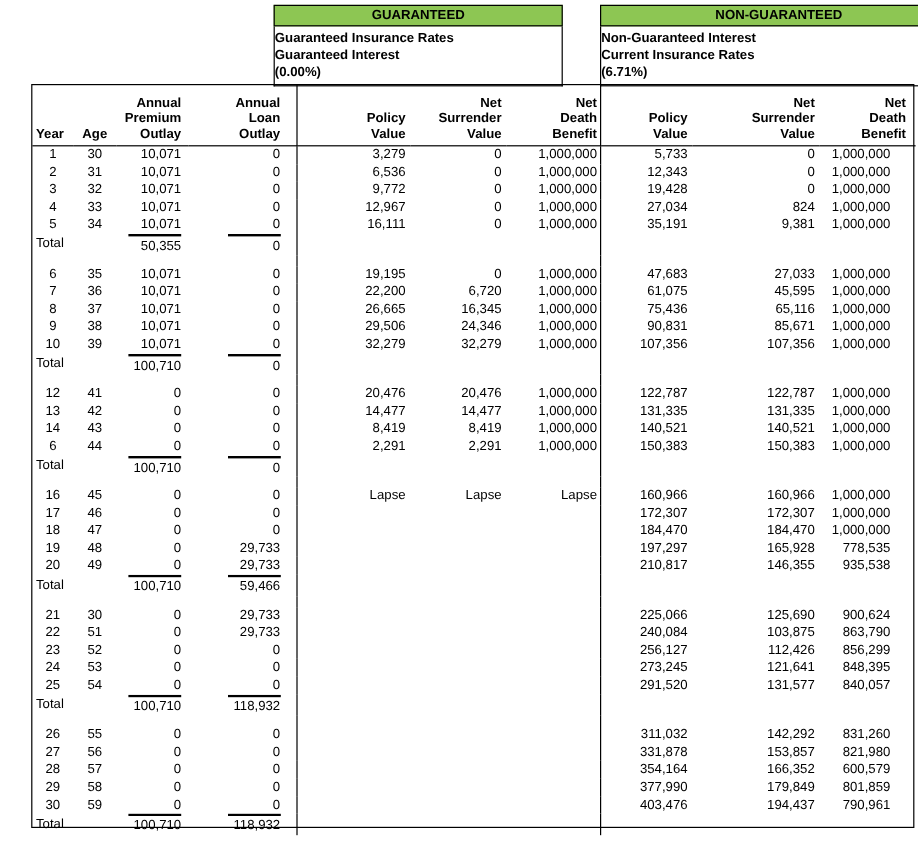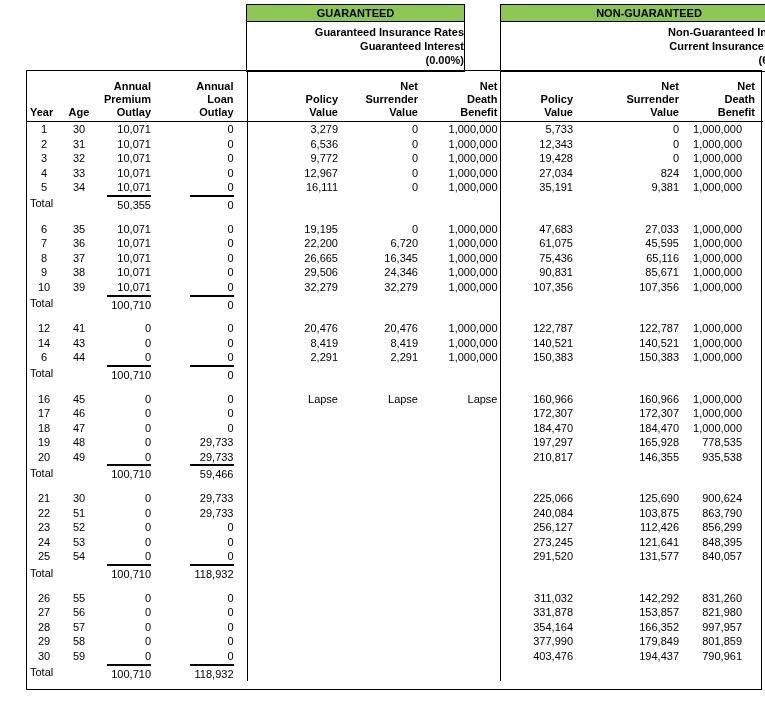--- a/index.html
+++ b/index.html
@@ -5,30 +5,30 @@
   html,body { margin:0; padding:0; }
   body {
     width:765px; height:709px; position:relative;
     background:#ffffff; color:#000;
     font-family:"Liberation Sans", sans-serif;
     font-size:11px;
     overflow:hidden;
   }
   
   .hdr-unit { position:absolute; top:4px; box-sizing:border-box; }
-  #g-unit { left:246px; width:219px; }
+  #g-unit { left:228px; width:241px; }
   #n-unit { left:500px; width:298px; }
   .hdr-title {
     background:#8dc653; border:1px solid #000;
     font-weight:bold; text-align:center;
     height:16px; line-height:16px; font-size:11px;
   }
   .hdr-sub {
     border:1px solid #000; border-top:none;
-    text-align:right; font-weight:bold;
+    text-align:left; font-weight:bold;
     padding:3px 0 4px 0;
   }
   .hdr-sub div { line-height:14px; }
   
   #main {
     position:absolute; left:26px; top:70px; width:736px; height:620px;
     border:1.5px solid #000; box-sizing:border-box;
   }
   table { border-collapse:collapse; table-layout:fixed; width:100%; }
   th {
@@ -275,20 +275,32 @@
           <td class="c-prem">0</td>
           <td class="c-loan b-right">0</td>
           <td class="c-gpol">20,476</td>
           <td class="c-gsur">20,476</td>
           <td class="c-gdea b-right">1,000,000</td>
           <td class="c-npol">122,787</td>
           <td class="c-nsur">122,787</td>
           <td class="c-ndea">1,000,000</td>
         </tr>
         <tr>
+          <td class="c-year">13</td>
+          <td class="c-age">42</td>
+          <td class="c-prem">0</td>
+          <td class="c-loan b-right">0</td>
+          <td class="c-gpol">14,477</td>
+          <td class="c-gsur">14,477</td>
+          <td class="c-gdea b-right">1,000,000</td>
+          <td class="c-npol">131,335</td>
+          <td class="c-nsur">131,335</td>
+          <td class="c-ndea">1,000,000</td>
+        </tr>
+        <tr>
           <td class="c-year">14</td>
           <td class="c-age">43</td>
           <td class="c-prem">0</td>
           <td class="c-loan b-right">0</td>
           <td class="c-gpol">8,419</td>
           <td class="c-gsur">8,419</td>
           <td class="c-gdea b-right">1,000,000</td>
           <td class="c-npol">140,521</td>
           <td class="c-nsur">140,521</td>
           <td class="c-ndea">1,000,000</td>
@@ -488,21 +500,21 @@
         <tr>
           <td class="c-year">28</td>
           <td class="c-age">57</td>
           <td class="c-prem">0</td>
           <td class="c-loan b-right">0</td>
           <td class="c-gpol"></td>
           <td class="c-gsur"></td>
           <td class="c-gdea b-right"></td>
           <td class="c-npol">354,164</td>
           <td class="c-nsur">166,352</td>
-          <td class="c-ndea">997,957</td>
+          <td class="c-ndea">600,579</td>
         </tr>
         <tr>
           <td class="c-year">29</td>
           <td class="c-age">58</td>
           <td class="c-prem">0</td>
           <td class="c-loan b-right">0</td>
           <td class="c-gpol"></td>
           <td class="c-gsur"></td>
           <td class="c-gdea b-right"></td>
           <td class="c-npol">377,990</td>

